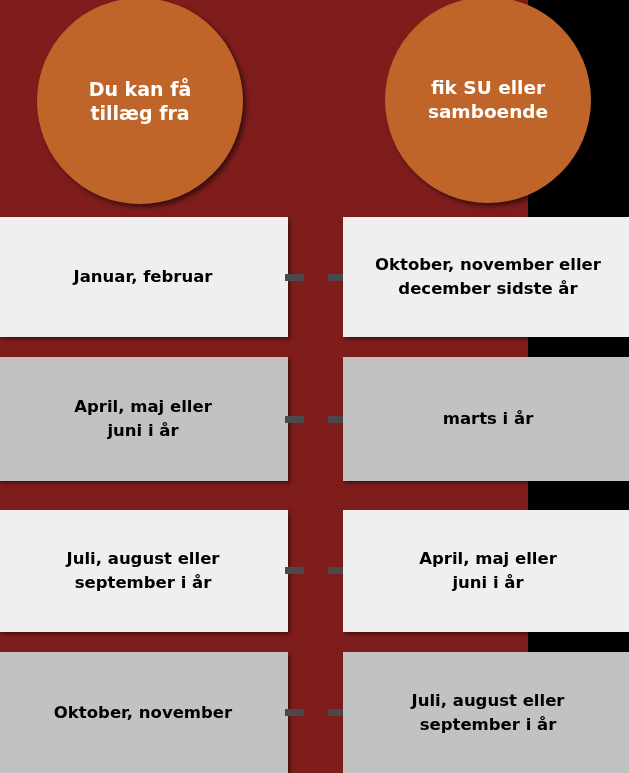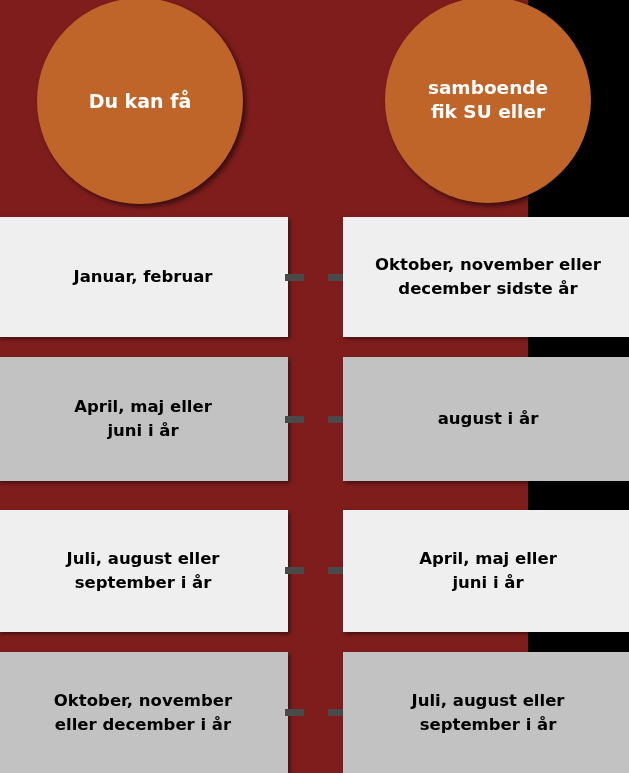--- a/index.html
+++ b/index.html
@@ -91,27 +91,28 @@
   .conn-b { width: 19px; }
 </style>
 </head>
 <body>
 
 <div class="diagram">
 
   <div class="circle circle-left">
     <div>
       <span>Du kan få</span>
+      <span>tillæg fra</span>
     </div>
   </div>
 
   <div class="circle circle-right">
     <div>
+      <span>fik SU eller</span>
       <span>samboende</span>
-      <span>fik SU eller</span>
     </div>
   </div>
 
   <div class="box light row1 col-left">
     <div>
       <span>Januar, februar</span>
     </div>
   </div>
   <div class="connector conn-a" style="left:285px; top:274px;"></div>
   <div class="connector conn-b" style="left:328px; top:274px;"></div>
@@ -125,21 +126,21 @@
   <div class="box grey row2 col-left">
     <div>
       <span>April, maj eller</span>
       <span>juni i år</span>
     </div>
   </div>
   <div class="connector conn-a" style="left:285px; top:416px;"></div>
   <div class="connector conn-b" style="left:328px; top:416px;"></div>
   <div class="box grey row2 col-right">
     <div>
-      <span>august i år</span>
+      <span>marts i år</span>
     </div>
   </div>
 
   <div class="box light row3 col-left">
     <div>
       <span>Juli, august eller</span>
       <span>september i år</span>
     </div>
   </div>
   <div class="connector conn-a" style="left:285px; top:567px;"></div>
@@ -147,21 +148,20 @@
   <div class="box light row3 col-right">
     <div>
       <span>April, maj eller</span>
       <span>juni i år</span>
     </div>
   </div>
 
   <div class="box grey row4 col-left">
     <div>
       <span>Oktober, november</span>
-      <span>eller december i år</span>
     </div>
   </div>
   <div class="connector conn-a" style="left:285px; top:709px;"></div>
   <div class="connector conn-b" style="left:328px; top:709px;"></div>
   <div class="box grey row4 col-right">
     <div>
       <span>Juli, august eller</span>
       <span>september i år</span>
     </div>
   </div>

